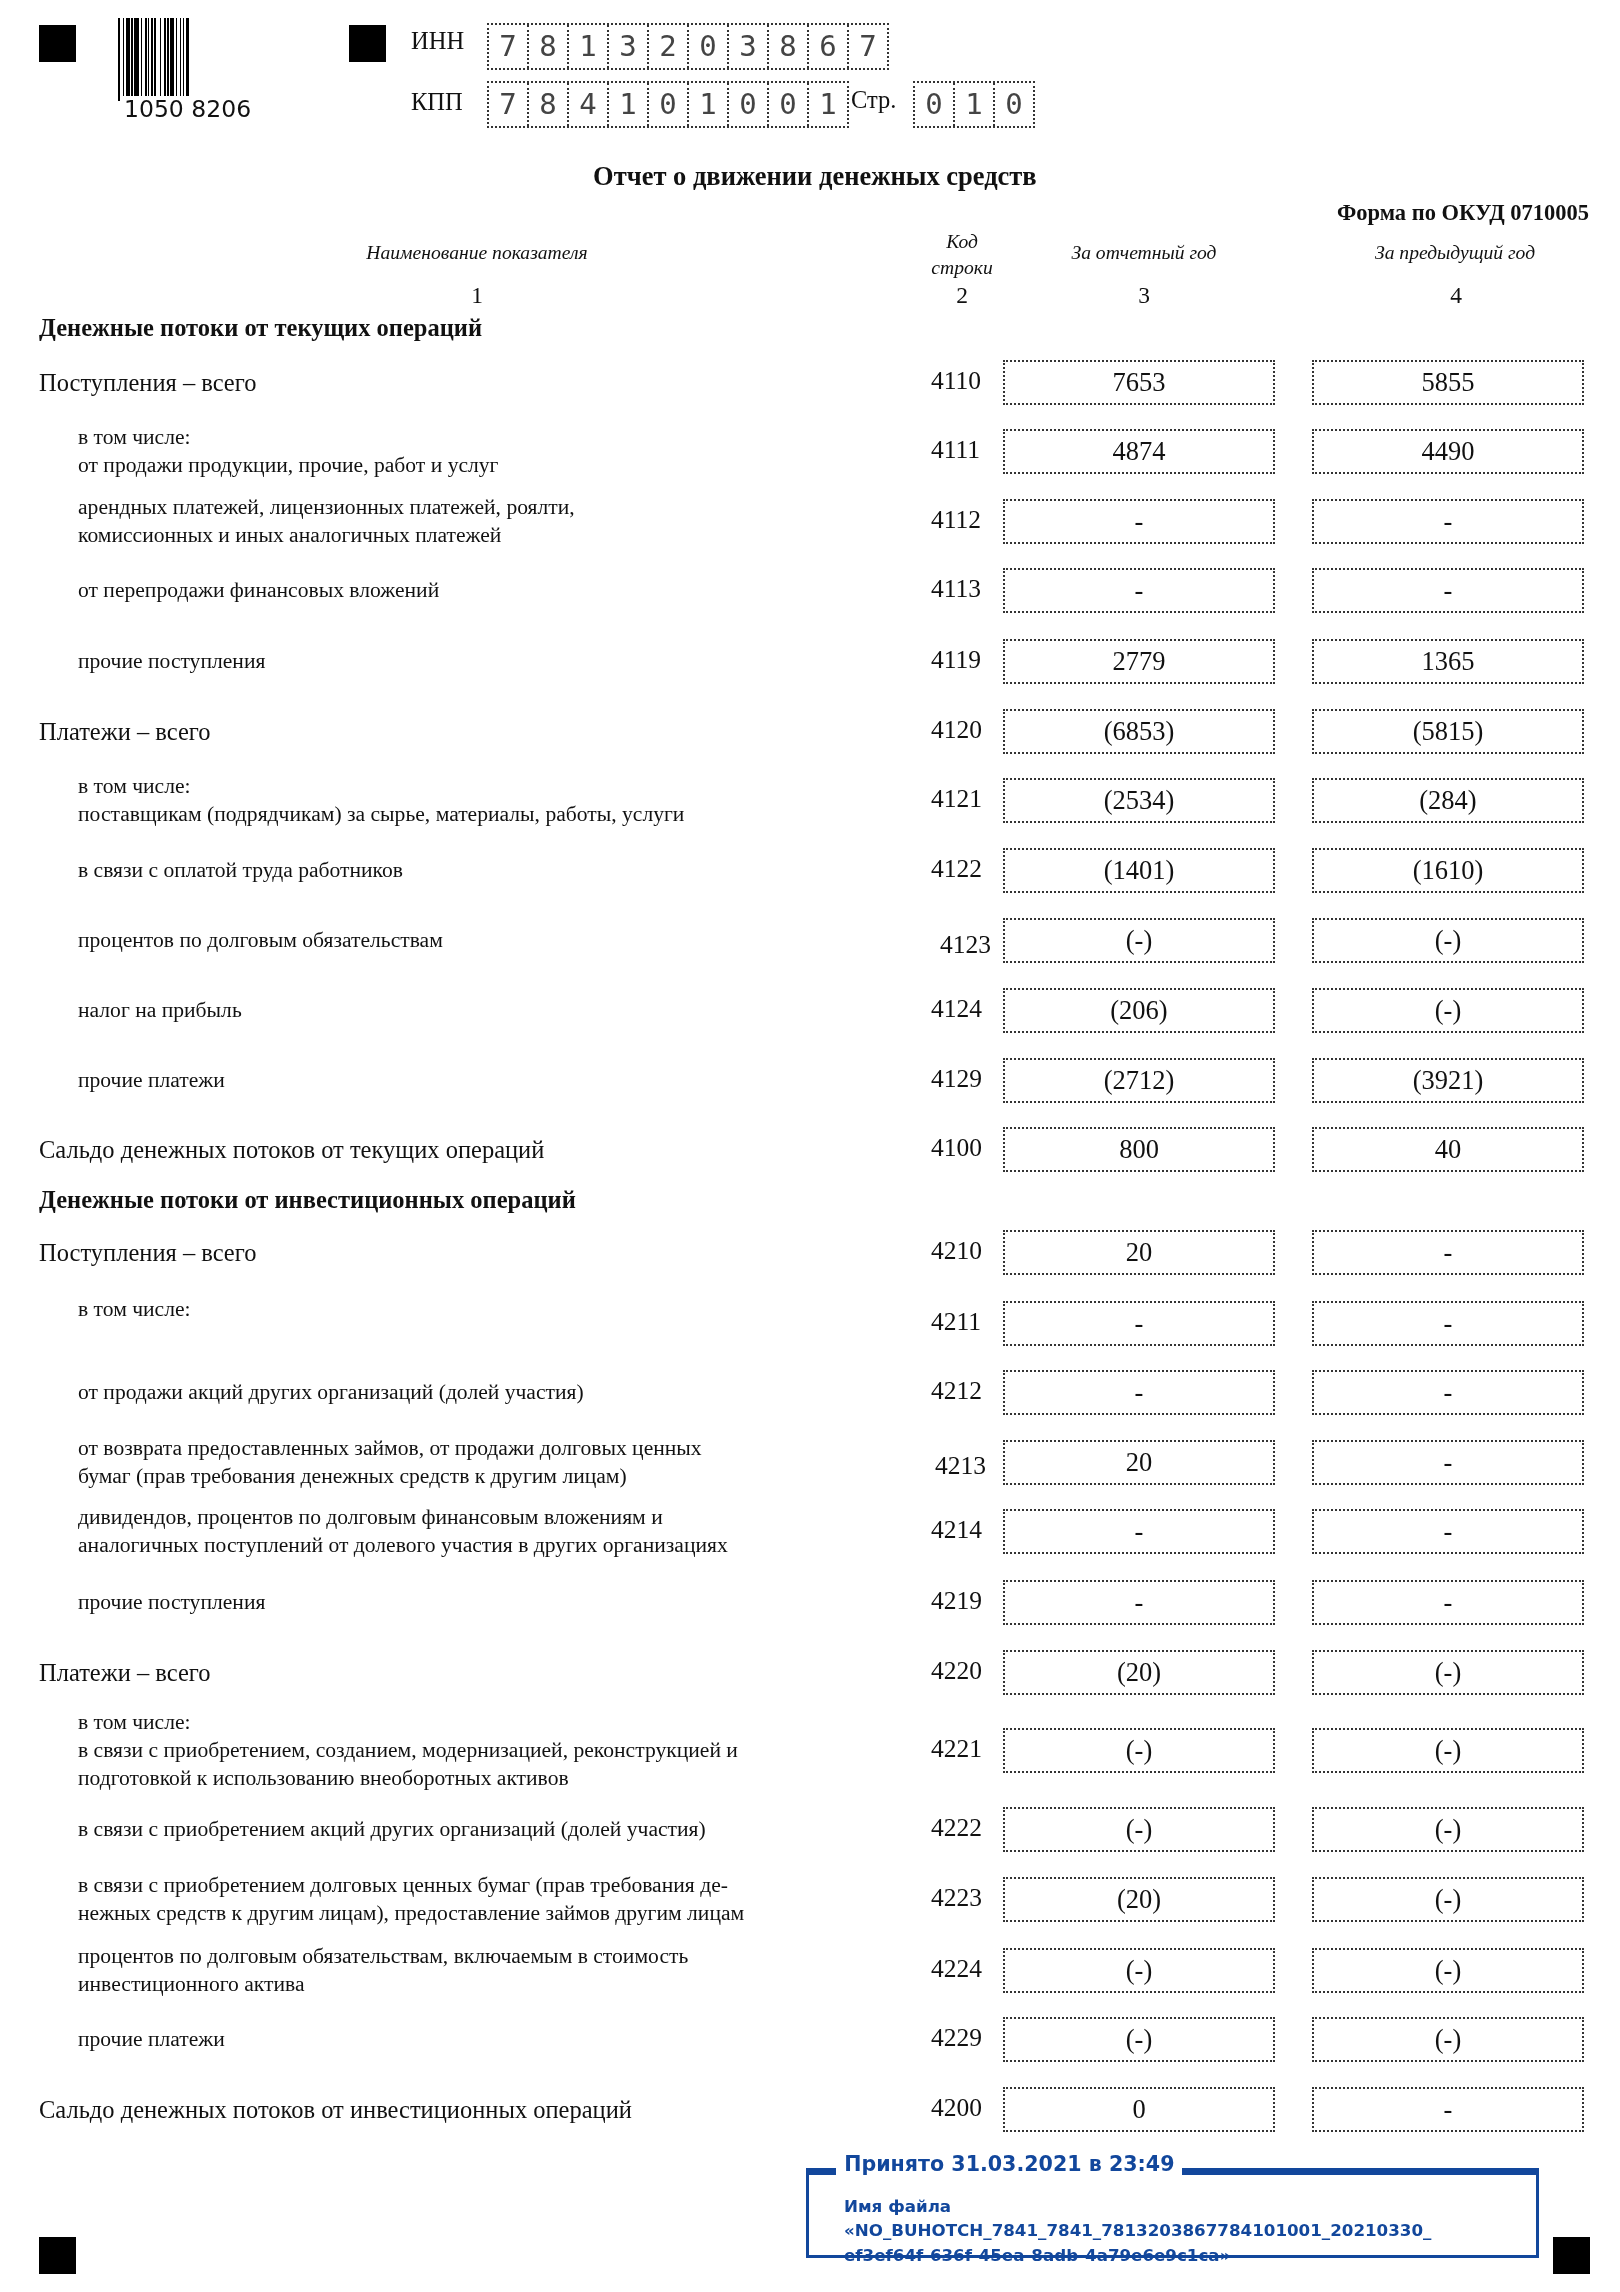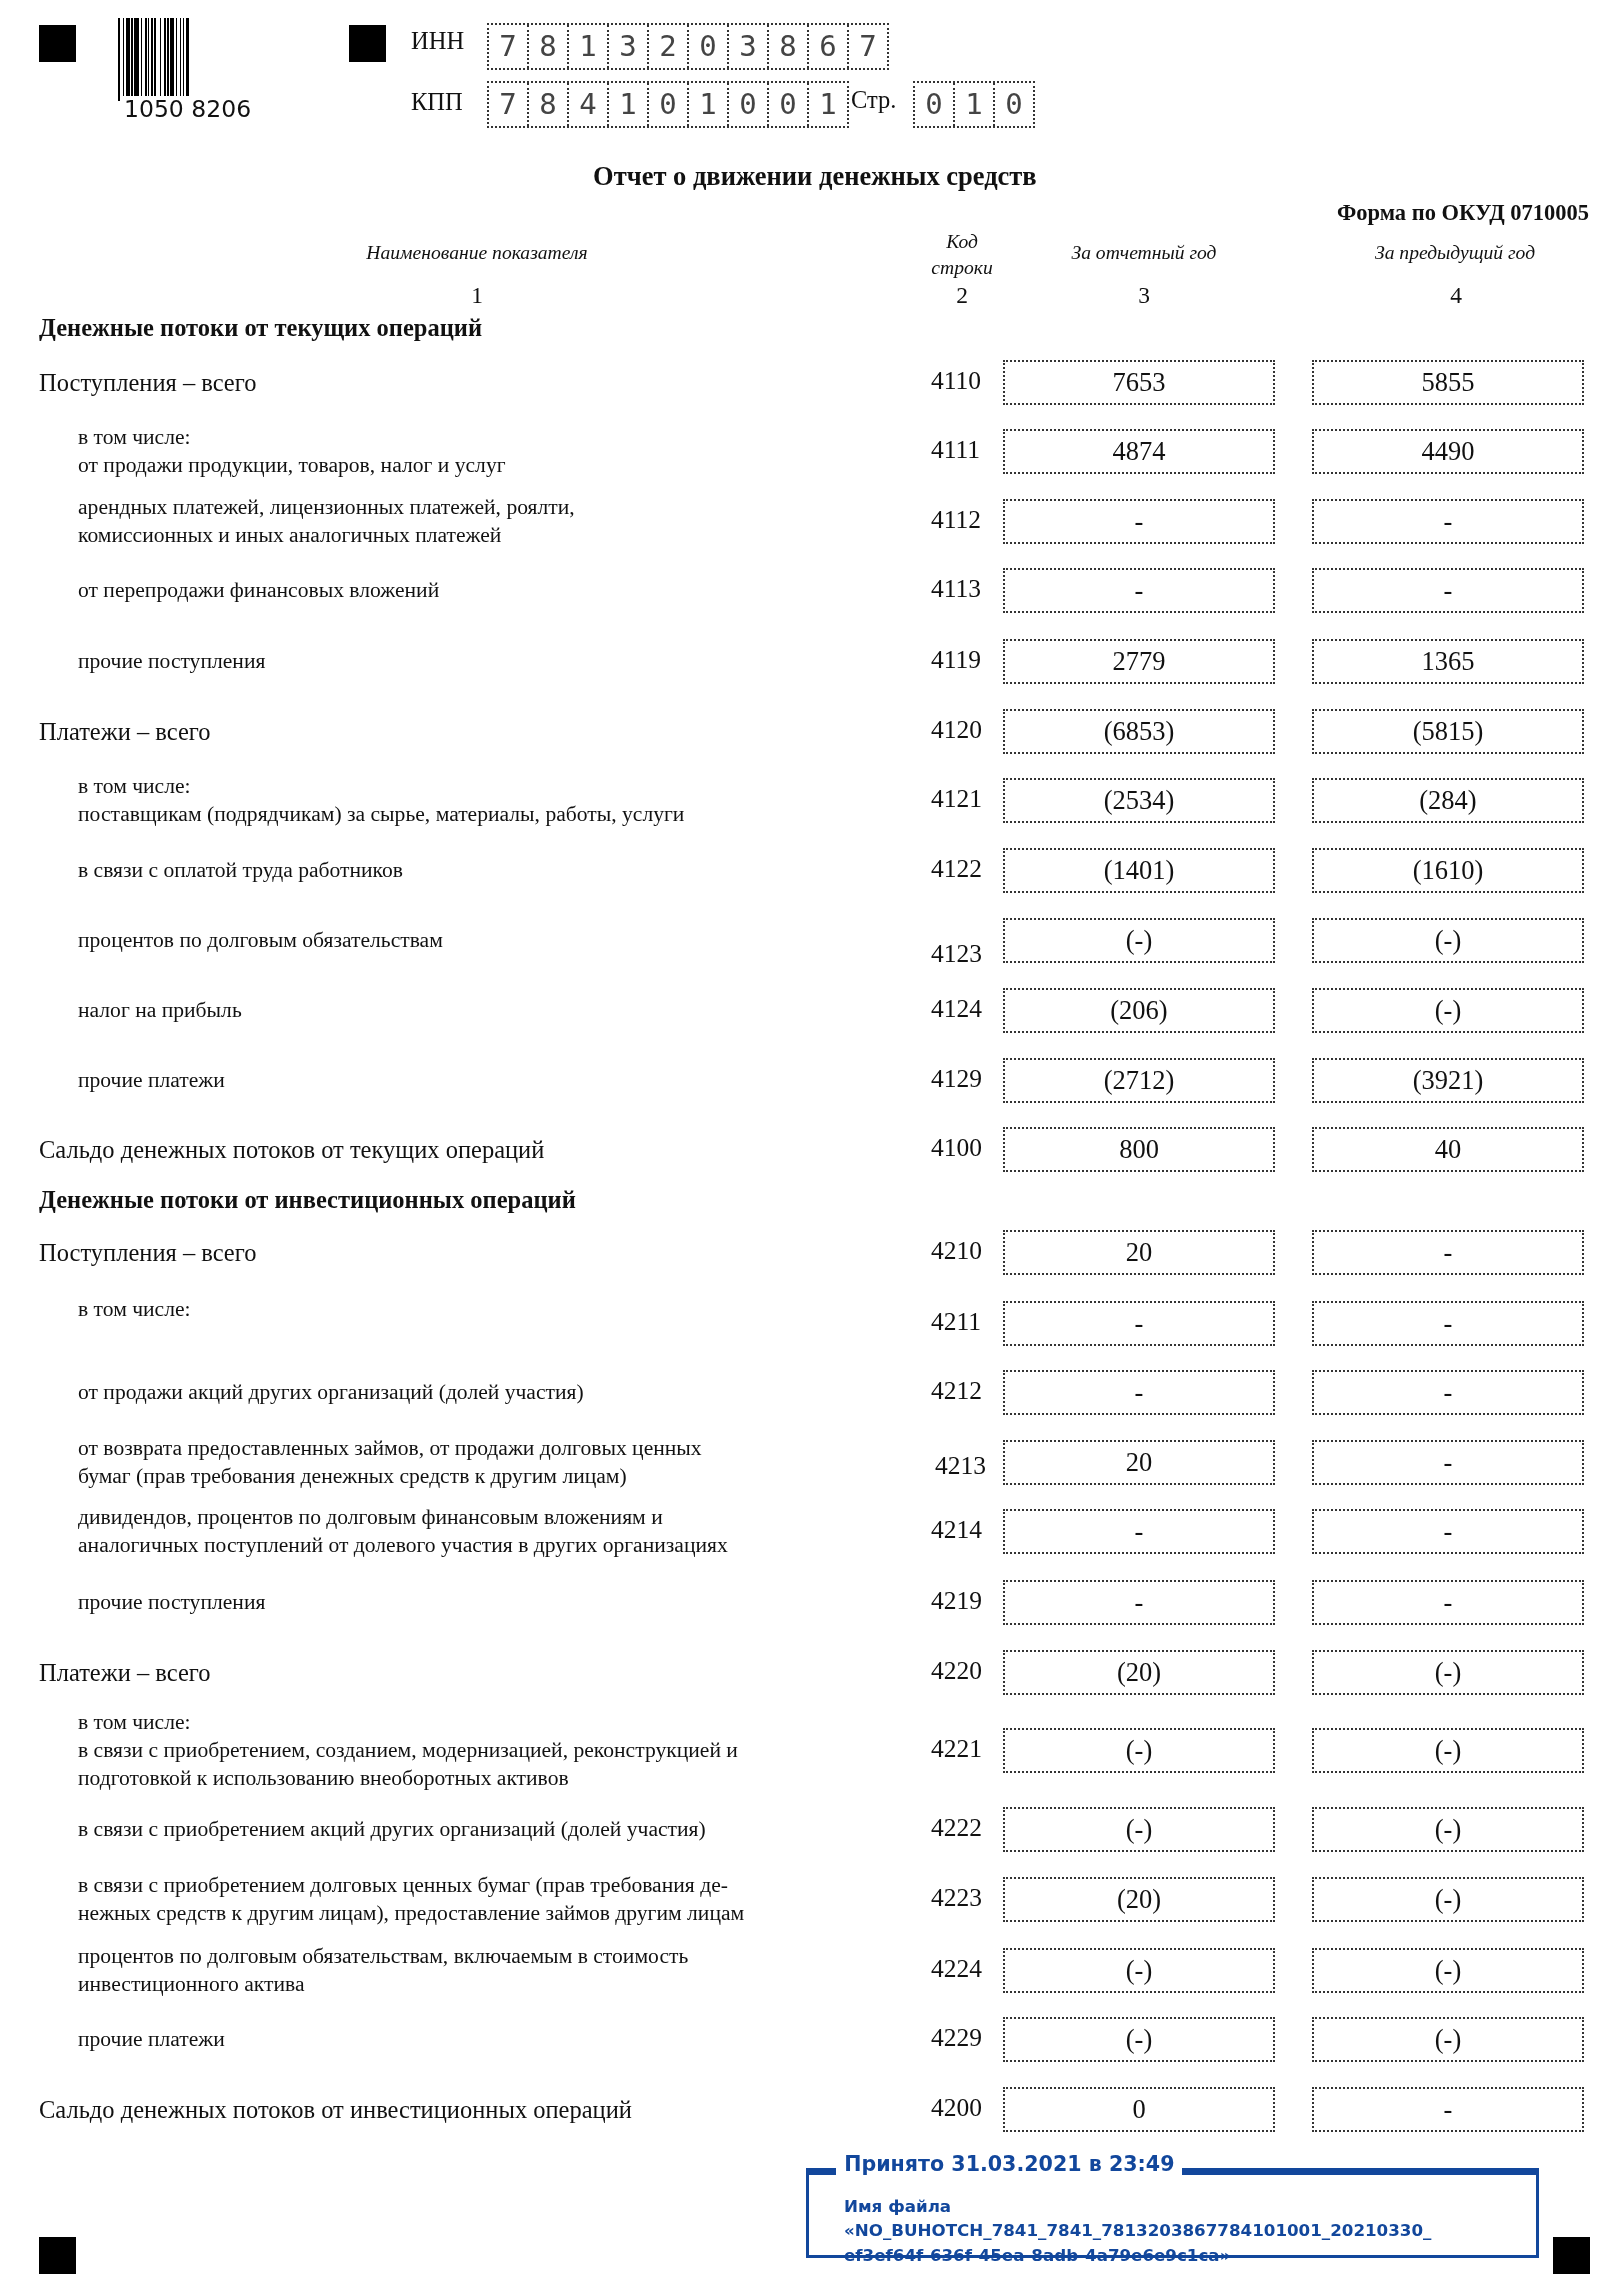--- a/index.html
+++ b/index.html
@@ -131,21 +131,21 @@
       <div class="label main" style="top: 7.8px;">
         <div>Поступления – всего</div>
       </div>
       <div class="code" style="top: 5.9px;">4110</div>
       <div class="box c3">7653</div>
       <div class="box c4">5855</div>
     </div>
     <div class="row" style="top: 429px;">
       <div class="label sub" style="top: -5.9px;">
         <div>в том числе:</div>
-        <div>от продажи продукции, товаров, налог и услуг</div>
+        <div>от продажи продукции, прочие, работ и услуг</div>
       </div>
       <div class="code" style="top: 5.9px;">4111</div>
       <div class="box c3">4874</div>
       <div class="box c4">4490</div>
     </div>
     <div class="row" style="top: 499px;">
       <div class="label sub" style="top: -5.9px;">
         <div>арендных платежей, лицензионных платежей, роялти,</div>
         <div>комиссионных и иных аналогичных платежей</div>
       </div>
@@ -191,21 +191,21 @@
         <div>в связи с оплатой труда работников</div>
       </div>
       <div class="code" style="top: 5.9px;">4122</div>
       <div class="box c3">(1401)</div>
       <div class="box c4">(1610)</div>
     </div>
     <div class="row" style="top: 918px;">
       <div class="label sub" style="top: 8.3px;">
         <div>процентов по долговым обязательствам</div>
       </div>
-      <div class="code" style="top: 21px;">4123</div>
+      <div class="code" style="top: 12px; margin-left: 9px;">4123</div>
       <div class="box c3">(-)</div>
       <div class="box c4">(-)</div>
     </div>
     <div class="row" style="top: 988px;">
       <div class="label sub" style="top: 8.3px;">
         <div>налог на прибыль</div>
       </div>
       <div class="code" style="top: 5.9px;">4124</div>
       <div class="box c3">(206)</div>
       <div class="box c4">(-)</div>

